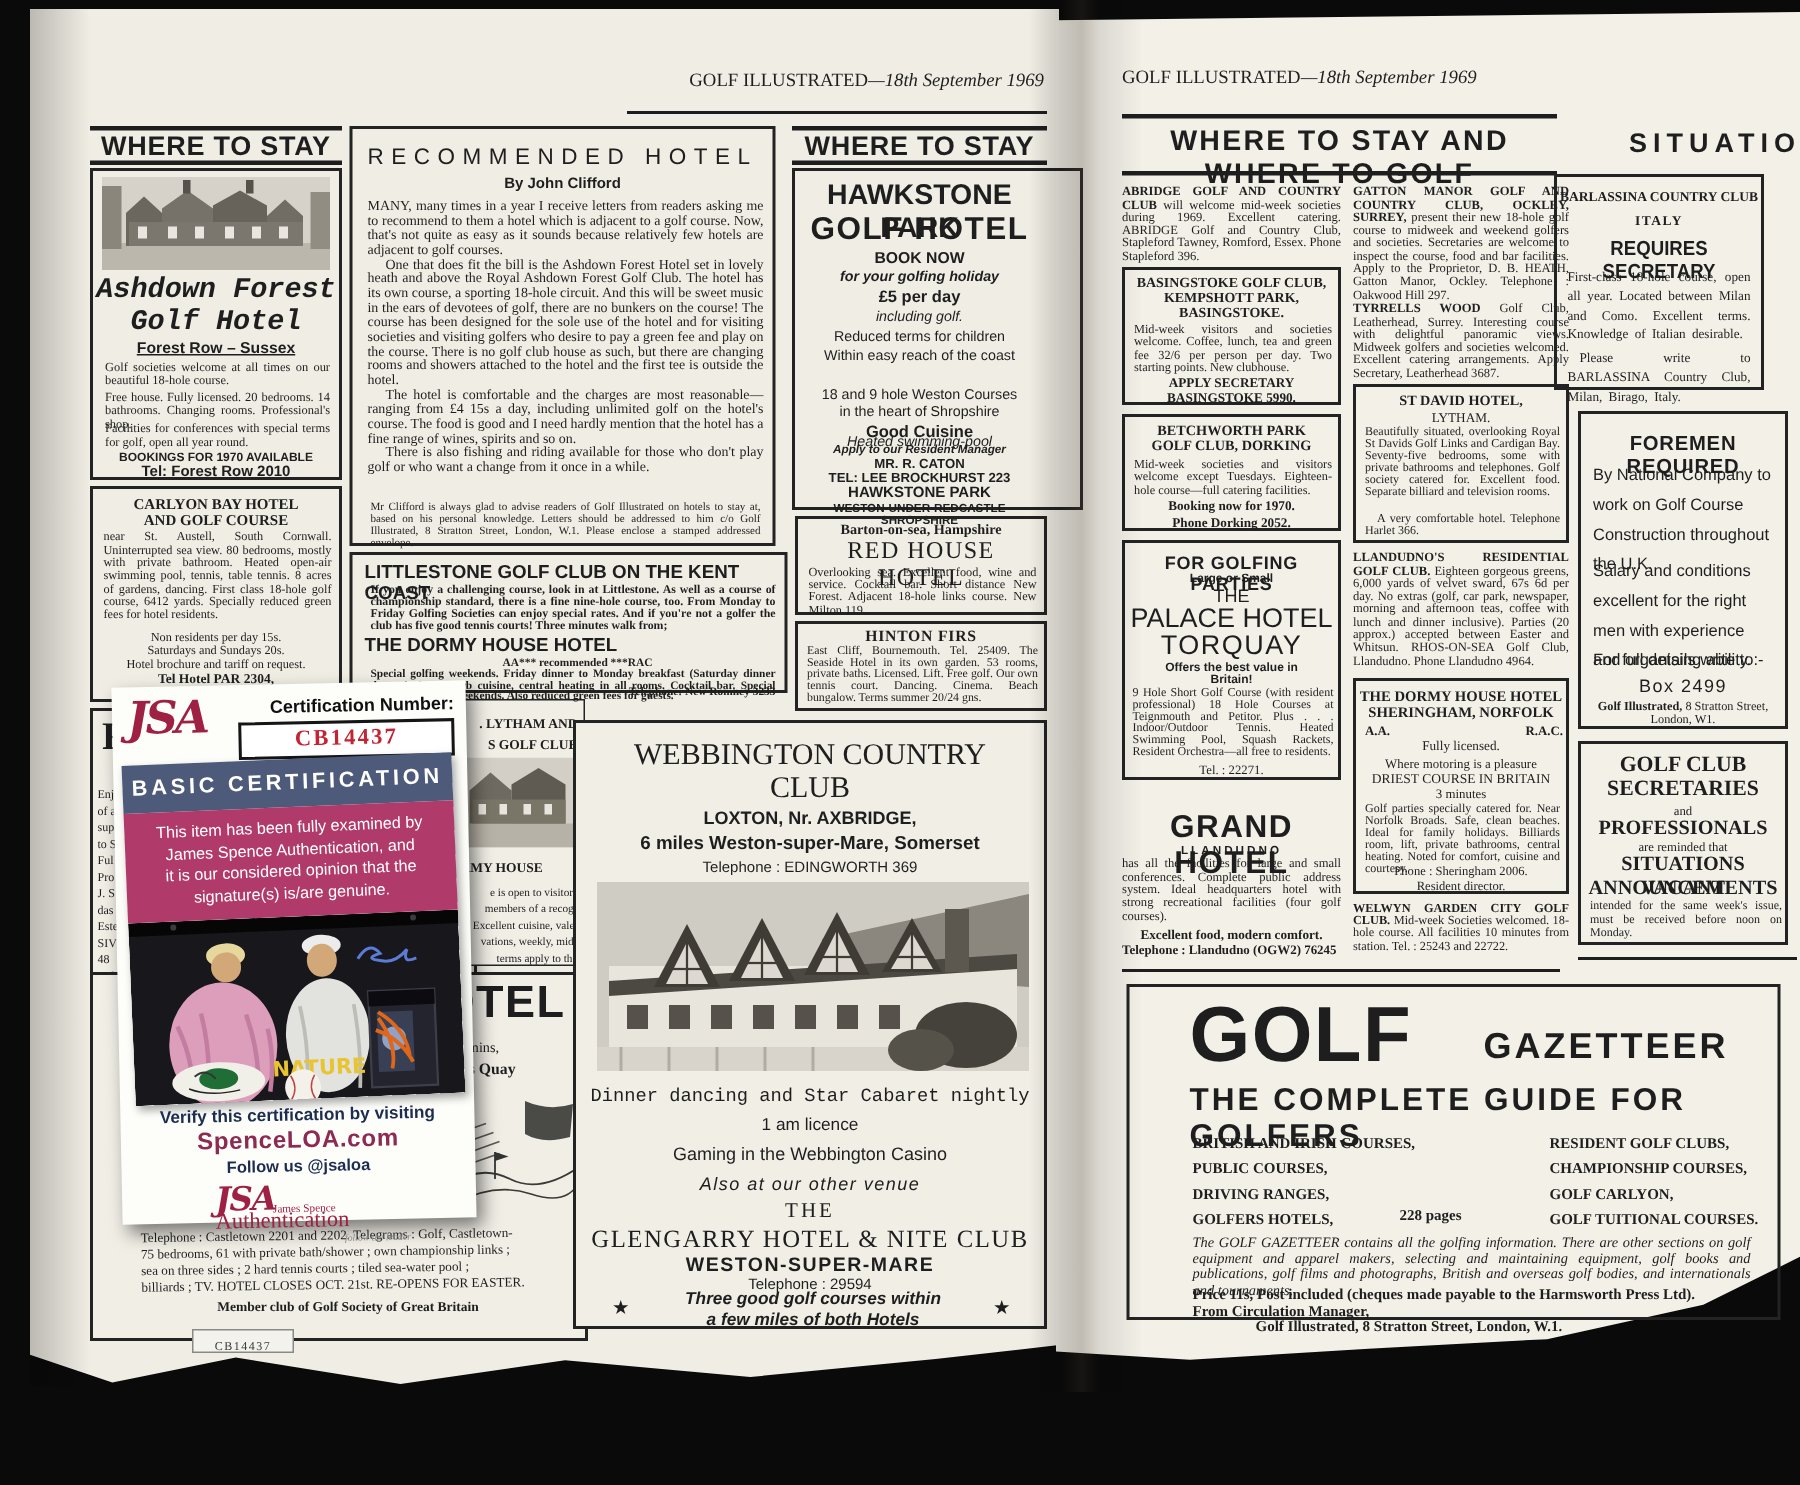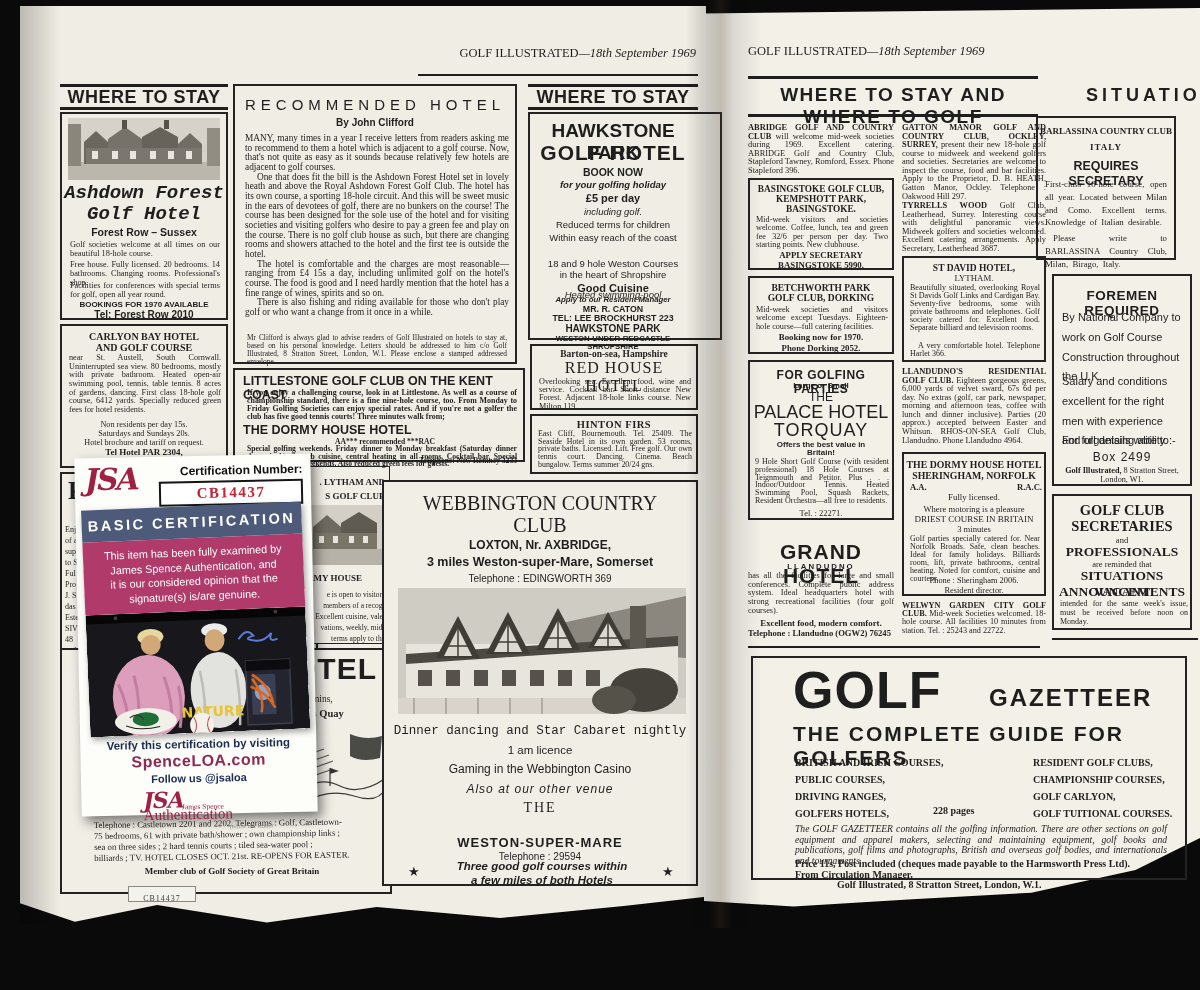--- a/index.html
+++ b/index.html
@@ -66,21 +66,21 @@
             <rect x="82" y="33" width="6" height="8"></rect>
           <rect x="100" y="33" width="6" height="8"></rect>
             <rect x="118" y="33" width="6" height="8"></rect>
         </g>
         <rect x="54" y="2" width="5" height="9" fill="#55524b"></rect>
           <rect x="96" y="2" width="5" height="9" fill="#55524b"></rect>
       </svg>
     </div>
     <div class="a bl c" style="left:2px;top:68px;width:160px;font-size:19px;">Ashdown Forest</div>
     <div class="a bl c" style="left:2px;top:89px;width:160px;font-size:19px;">Golf Hotel</div>
-    <div class="a san b c" style="left:2px;top:112px;width:160px;font-size:10.5px;">Forest Row – Sussex</div>
+    <div class="a san b c" style="left:2px;top:112px;width:160px;font-size:10.5px;text-decoration:underline;">Forest Row – Sussex</div>
     <p class="a ser j tiny" style="left:8px;top:127px;width:150px;">Golf societies welcome at all times on our beautiful 18-hole course.</p>
     <p class="a ser j tiny" style="left:8px;top:147px;width:150px;">Free house. Fully licensed. 20 bedrooms. 14 bathrooms. Changing rooms. Professional's shop.</p>
     <p class="a ser j tiny" style="left:8px;top:168px;width:150px;">Facilities for conferences with special terms for golf, open all year round.</p>
     <div class="a san b c" style="left:2px;top:186px;width:160px;font-size:8px;">BOOKINGS FOR 1970 AVAILABLE</div>
     <div class="a san b c" style="left:2px;top:195px;width:160px;font-size:10px;">Tel: Forest Row 2010</div>
   </div>
 
   <div class="a box" style="left:60px;top:324px;width:168px;height:144px;">
     <div class="a ser b c" style="left:2px;top:5px;width:160px;font-size:10px;">CARLYON BAY HOTEL</div>
     <div class="a ser b c" style="left:2px;top:16px;width:160px;font-size:10px;">AND GOLF COURSE</div>
@@ -217,21 +217,21 @@
 
   <div class="a box" style="left:530px;top:414px;width:168px;height:60px;">
     <div class="a ser b c" style="left:2px;top:3px;width:160px;font-size:10.5px;letter-spacing:.5px;">HINTON FIRS</div>
     <p class="a ser j" style="left:6px;top:14px;width:154px;font-size:7.9px;line-height:0.98;">East Cliff, Bournemouth. Tel. 25409. The Seaside Hotel in its own garden. 53 rooms, private baths. Licensed. Lift. Free golf. Our own tennis court. Dancing. Cinema. Beach bungalow. Terms summer 20/24 gns.</p>
   </div>
 
   <div class="a box" style="left:382px;top:480px;width:316px;height:406px;background:#f1eee6;">
     <div class="a ser c" style="left:2px;top:10px;width:308px;font-size:20px;">WEBBINGTON COUNTRY</div>
     <div class="a ser c" style="left:2px;top:32px;width:308px;font-size:20px;">CLUB</div>
     <div class="a san b c" style="left:2px;top:56px;width:308px;font-size:12px;">LOXTON, Nr. AXBRIDGE,</div>
-    <div class="a san b c" style="left:2px;top:73px;width:308px;font-size:12.5px;">3 miles Weston-super-Mare, Somerset</div>
+    <div class="a san b c" style="left:2px;top:73px;width:308px;font-size:12.5px;">6 miles Weston-super-Mare, Somerset</div>
     <div class="a san c" style="left:2px;top:91px;width:308px;font-size:10px;">Telephone :  EDINGWORTH 369</div>
     <div class="a" style="left:14px;top:106px;width:288px;height:126px;">
       <svg width="288" height="126" viewBox="0 0 288 126">
         <rect width="288" height="126" fill="#cfccc4"></rect>
         <path d="M150 38 L288 8 L288 70 L150 60 Z" fill="#8b877e"></path>
         <rect x="8" y="56" width="272" height="54" fill="#e8e5dd"></rect>
         <path d="M8 66 L280 48 L280 58 L8 76 Z" fill="#4c4943"></path>
         <g fill="#3f3c36">
           <path d="M38 70 L60 28 L82 70 Z"></path>
             <path d="M88 66 L110 24 L132 66 Z"></path>
@@ -274,20 +274,21 @@
           </g>
         <ellipse cx="246" cy="102" rx="34" ry="22" fill="#45423b"></ellipse>
         <ellipse cx="216" cy="112" rx="22" ry="14" fill="#55524a"></ellipse>
       </svg>
     </div>
     <div class="a san c" style="left:2px;top:242px;width:308px;font-size:12.5px;font-family:Liberation Mono, monospace;">Dinner dancing and Star Cabaret nightly</div>
     <div class="a san c" style="left:2px;top:262px;width:308px;font-size:11.5px;">1 am licence</div>
     <div class="a san c" style="left:2px;top:280px;width:308px;font-size:12px;">Gaming in the Webbington Casino</div>
     <div class="a san i c" style="left:2px;top:300px;width:308px;font-size:12px;letter-spacing:1px;">Also at our other venue</div>
     <div class="a ser c" style="left:2px;top:318px;width:308px;font-size:14px;letter-spacing:2px;">THE</div>
+    <div class="a ser c" style="left:2px;top:334px;width:308px;font-size:16.5px;letter-spacing:1px;">GLENGARRY HOTEL &amp; NITE CLUB</div>
     <div class="a san b c" style="left:2px;top:353px;width:308px;font-size:13px;letter-spacing:1px;">WESTON-SUPER-MARE</div>
     <div class="a san c" style="left:2px;top:369px;width:308px;font-size:10px;">Telephone :  29594</div>
     <div class="a san" style="left:24px;top:382px;font-size:13px;">★</div>
     <div class="a san" style="left:278px;top:382px;font-size:13px;">★</div>
     <div class="a san b i c" style="left:40px;top:378px;width:236px;font-size:11.5px;">Three good golf courses within</div>
     <div class="a san b i c" style="left:40px;top:392px;width:236px;font-size:11.5px;">a few miles of both Hotels</div>
   </div>
 
   <div class="a sheet" style="left:78px;top:456px;width:236px;height:358px;transform:rotate(-1.2deg);z-index:30;">
     <div class="a" style="left:10px;top:4px;font-family:'DejaVu Serif',serif;font-weight:bold;font-style:italic;font-size:30px;letter-spacing:-2px;color:#9e2043;">JSA</div>

